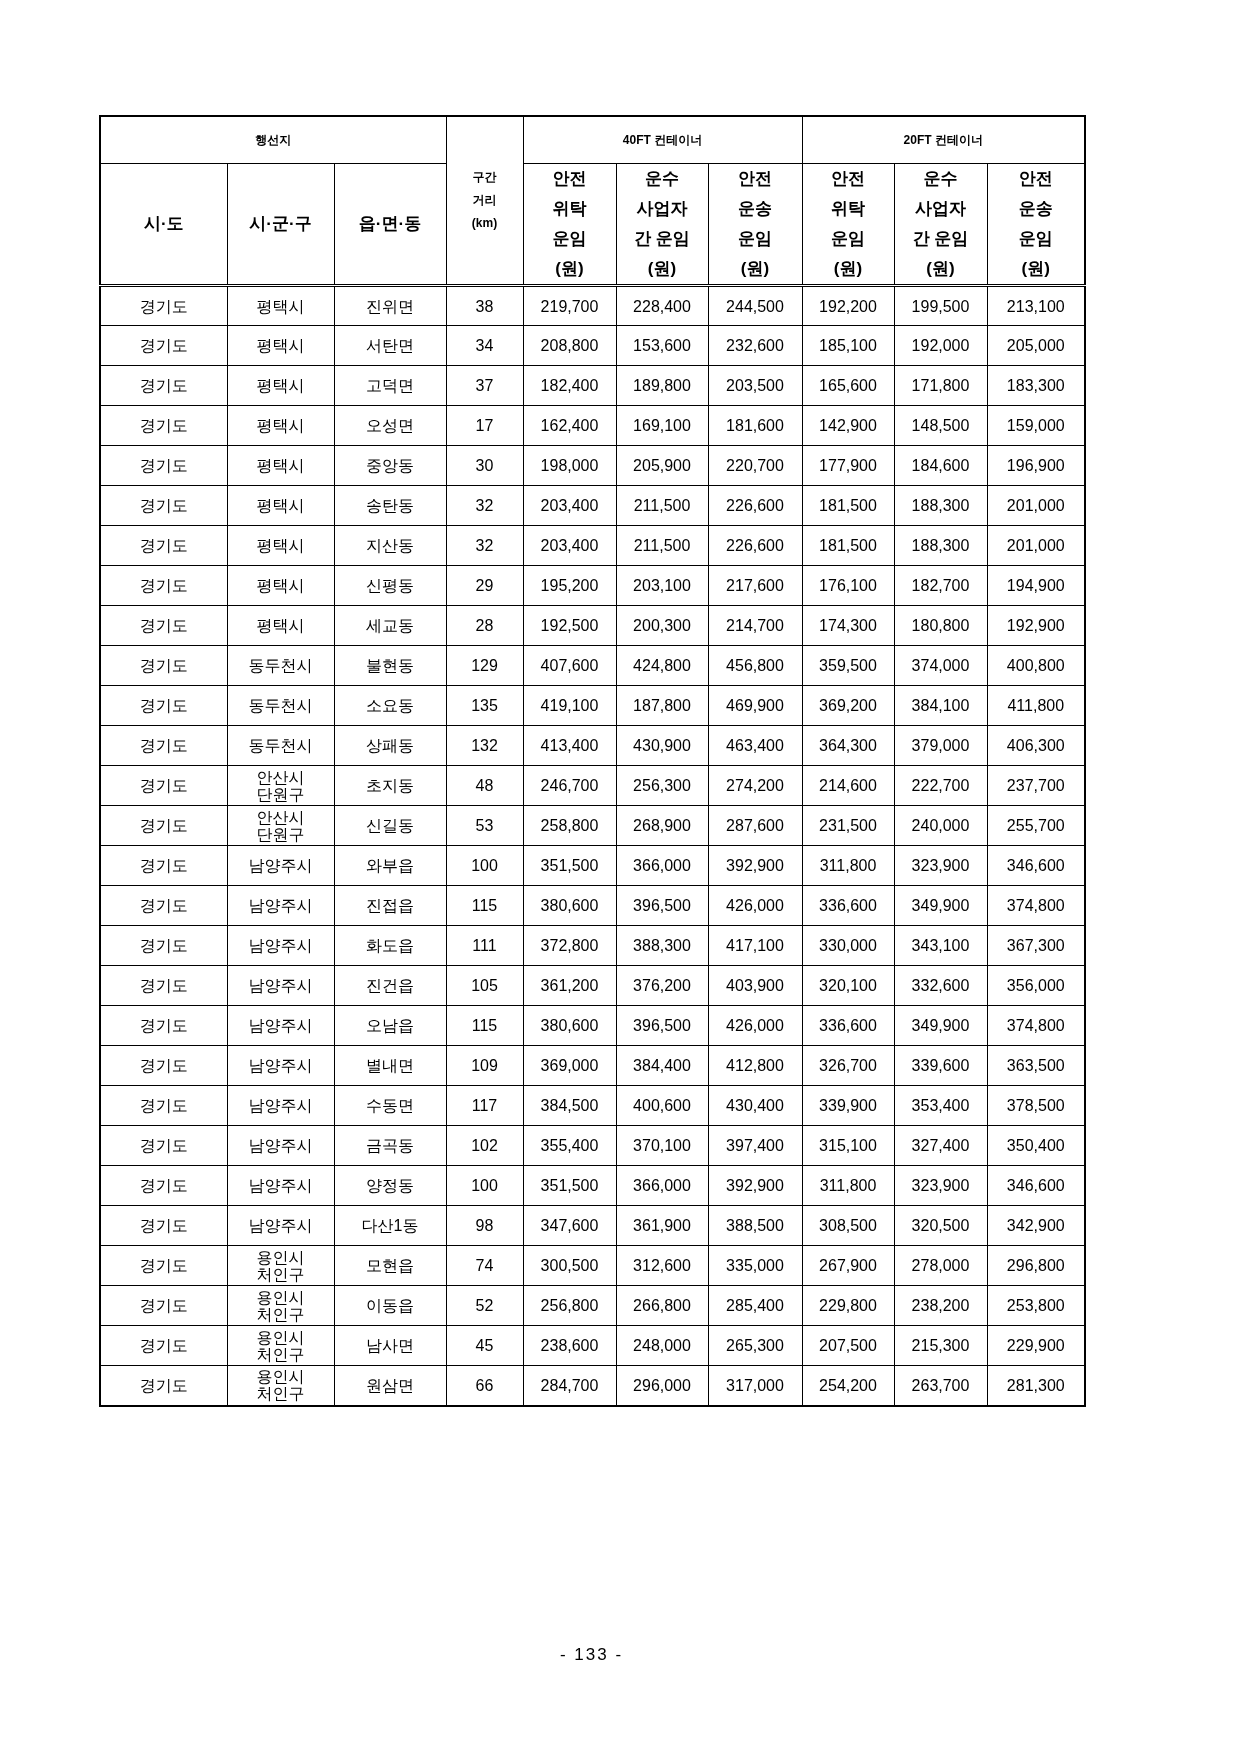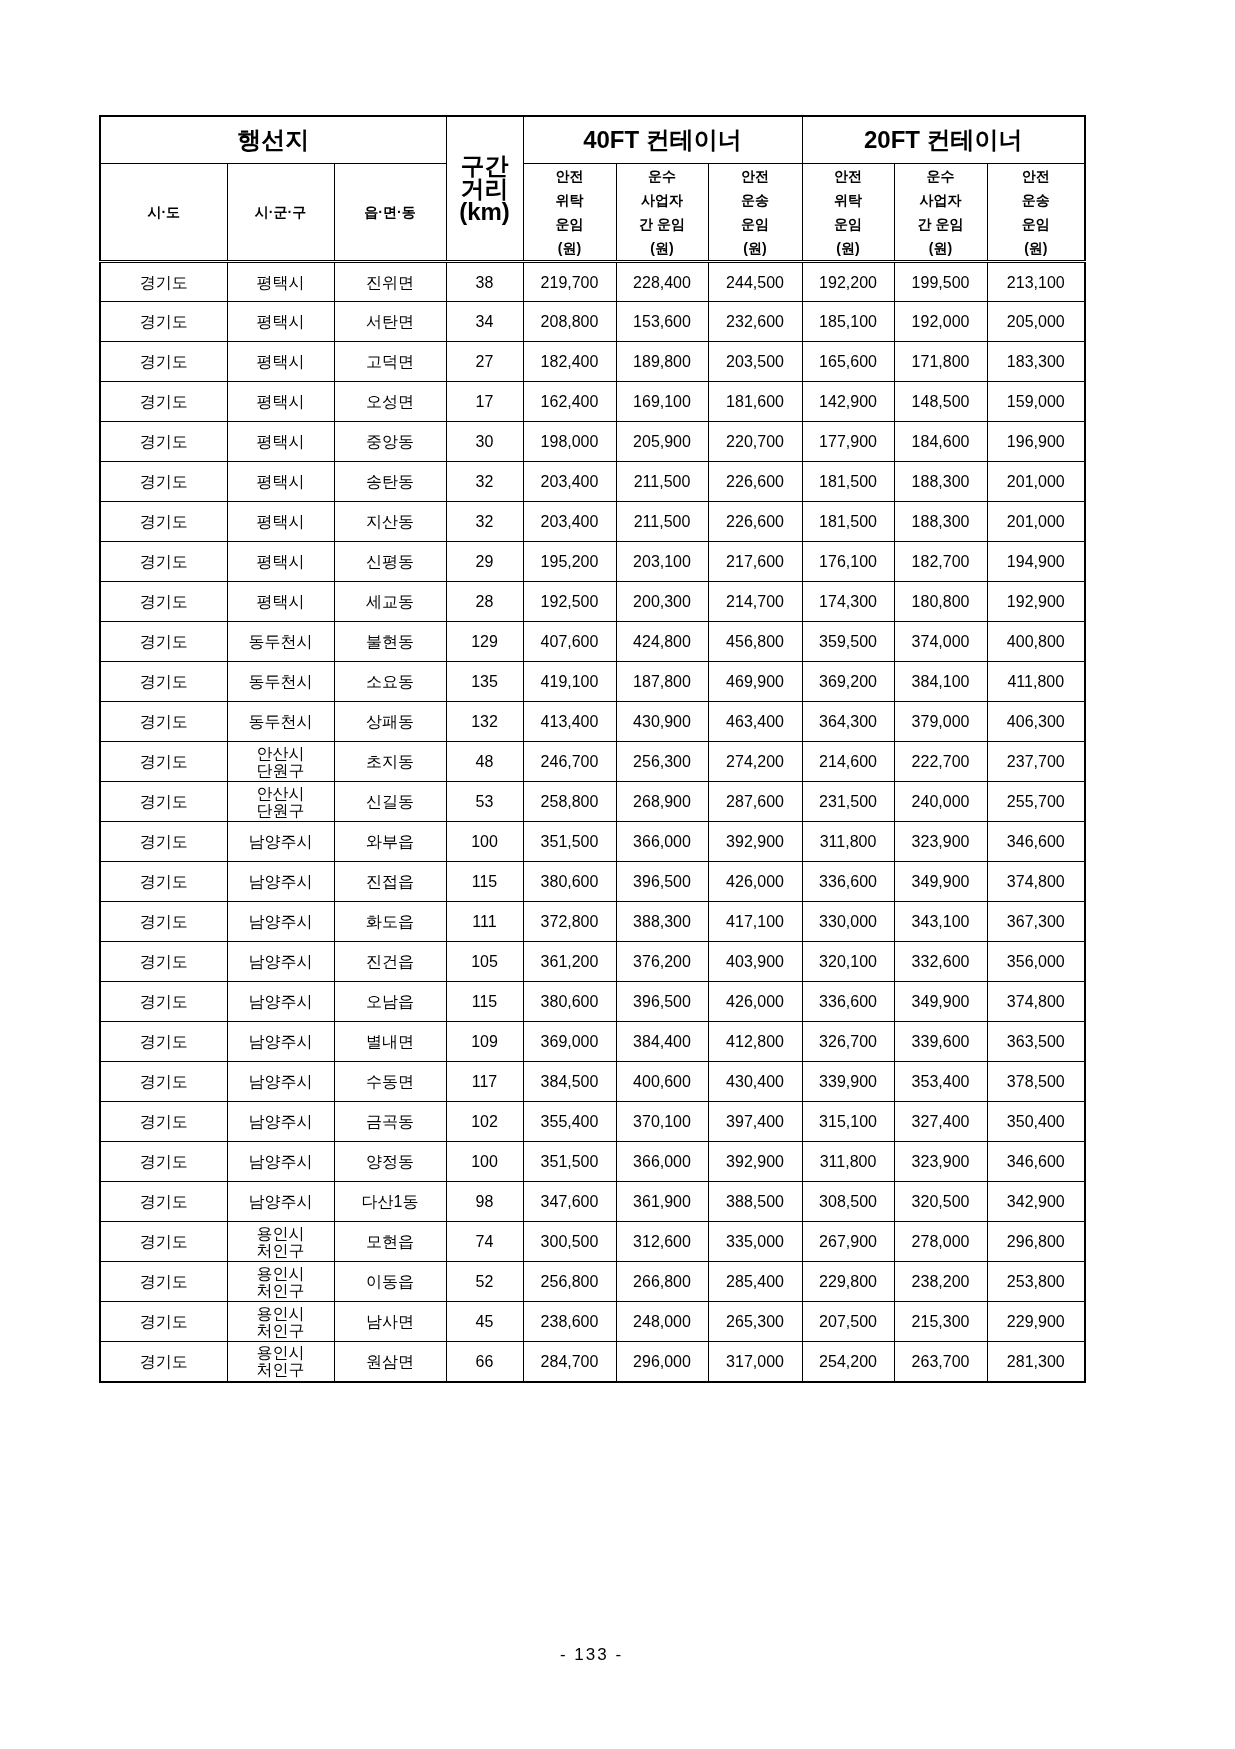--- a/index.html
+++ b/index.html
@@ -29,26 +29,26 @@
     vertical-align: middle;
     padding: 0;
     white-space: pre-line;
     overflow: hidden;
   }
   .fare-table thead th {
     font-weight: bold;
   }
   .fare-table tr.group-row th {
     height: 46px;
-    font-size: 24px;
+    font-size: 12px;
   }
   .fare-table tr.sub-row th {
     height: 95px;
-    font-size: 14px;
-    line-height: 24px;
+    font-size: 17px;
+    line-height: 30px;
   }
   .fare-table th.distance-cell {
     font-size: 17px;
     line-height: 23px;
   }
   
   .fare-table tr.sub-row th,
   .fare-table th.distance-cell {
     border-bottom: 3px double #000000;
   }
@@ -149,21 +149,21 @@
         <td>153,600</td>
         <td>232,600</td>
         <td>185,100</td>
         <td>192,000</td>
         <td>205,000</td>
       </tr>
       <tr>
         <td>경기도</td>
         <td>평택시</td>
         <td>고덕면</td>
-        <td>27</td>
+        <td>37</td>
         <td>182,400</td>
         <td>189,800</td>
         <td>203,500</td>
         <td>165,600</td>
         <td>171,800</td>
         <td>183,300</td>
       </tr>
       <tr>
         <td>경기도</td>
         <td>평택시</td>

